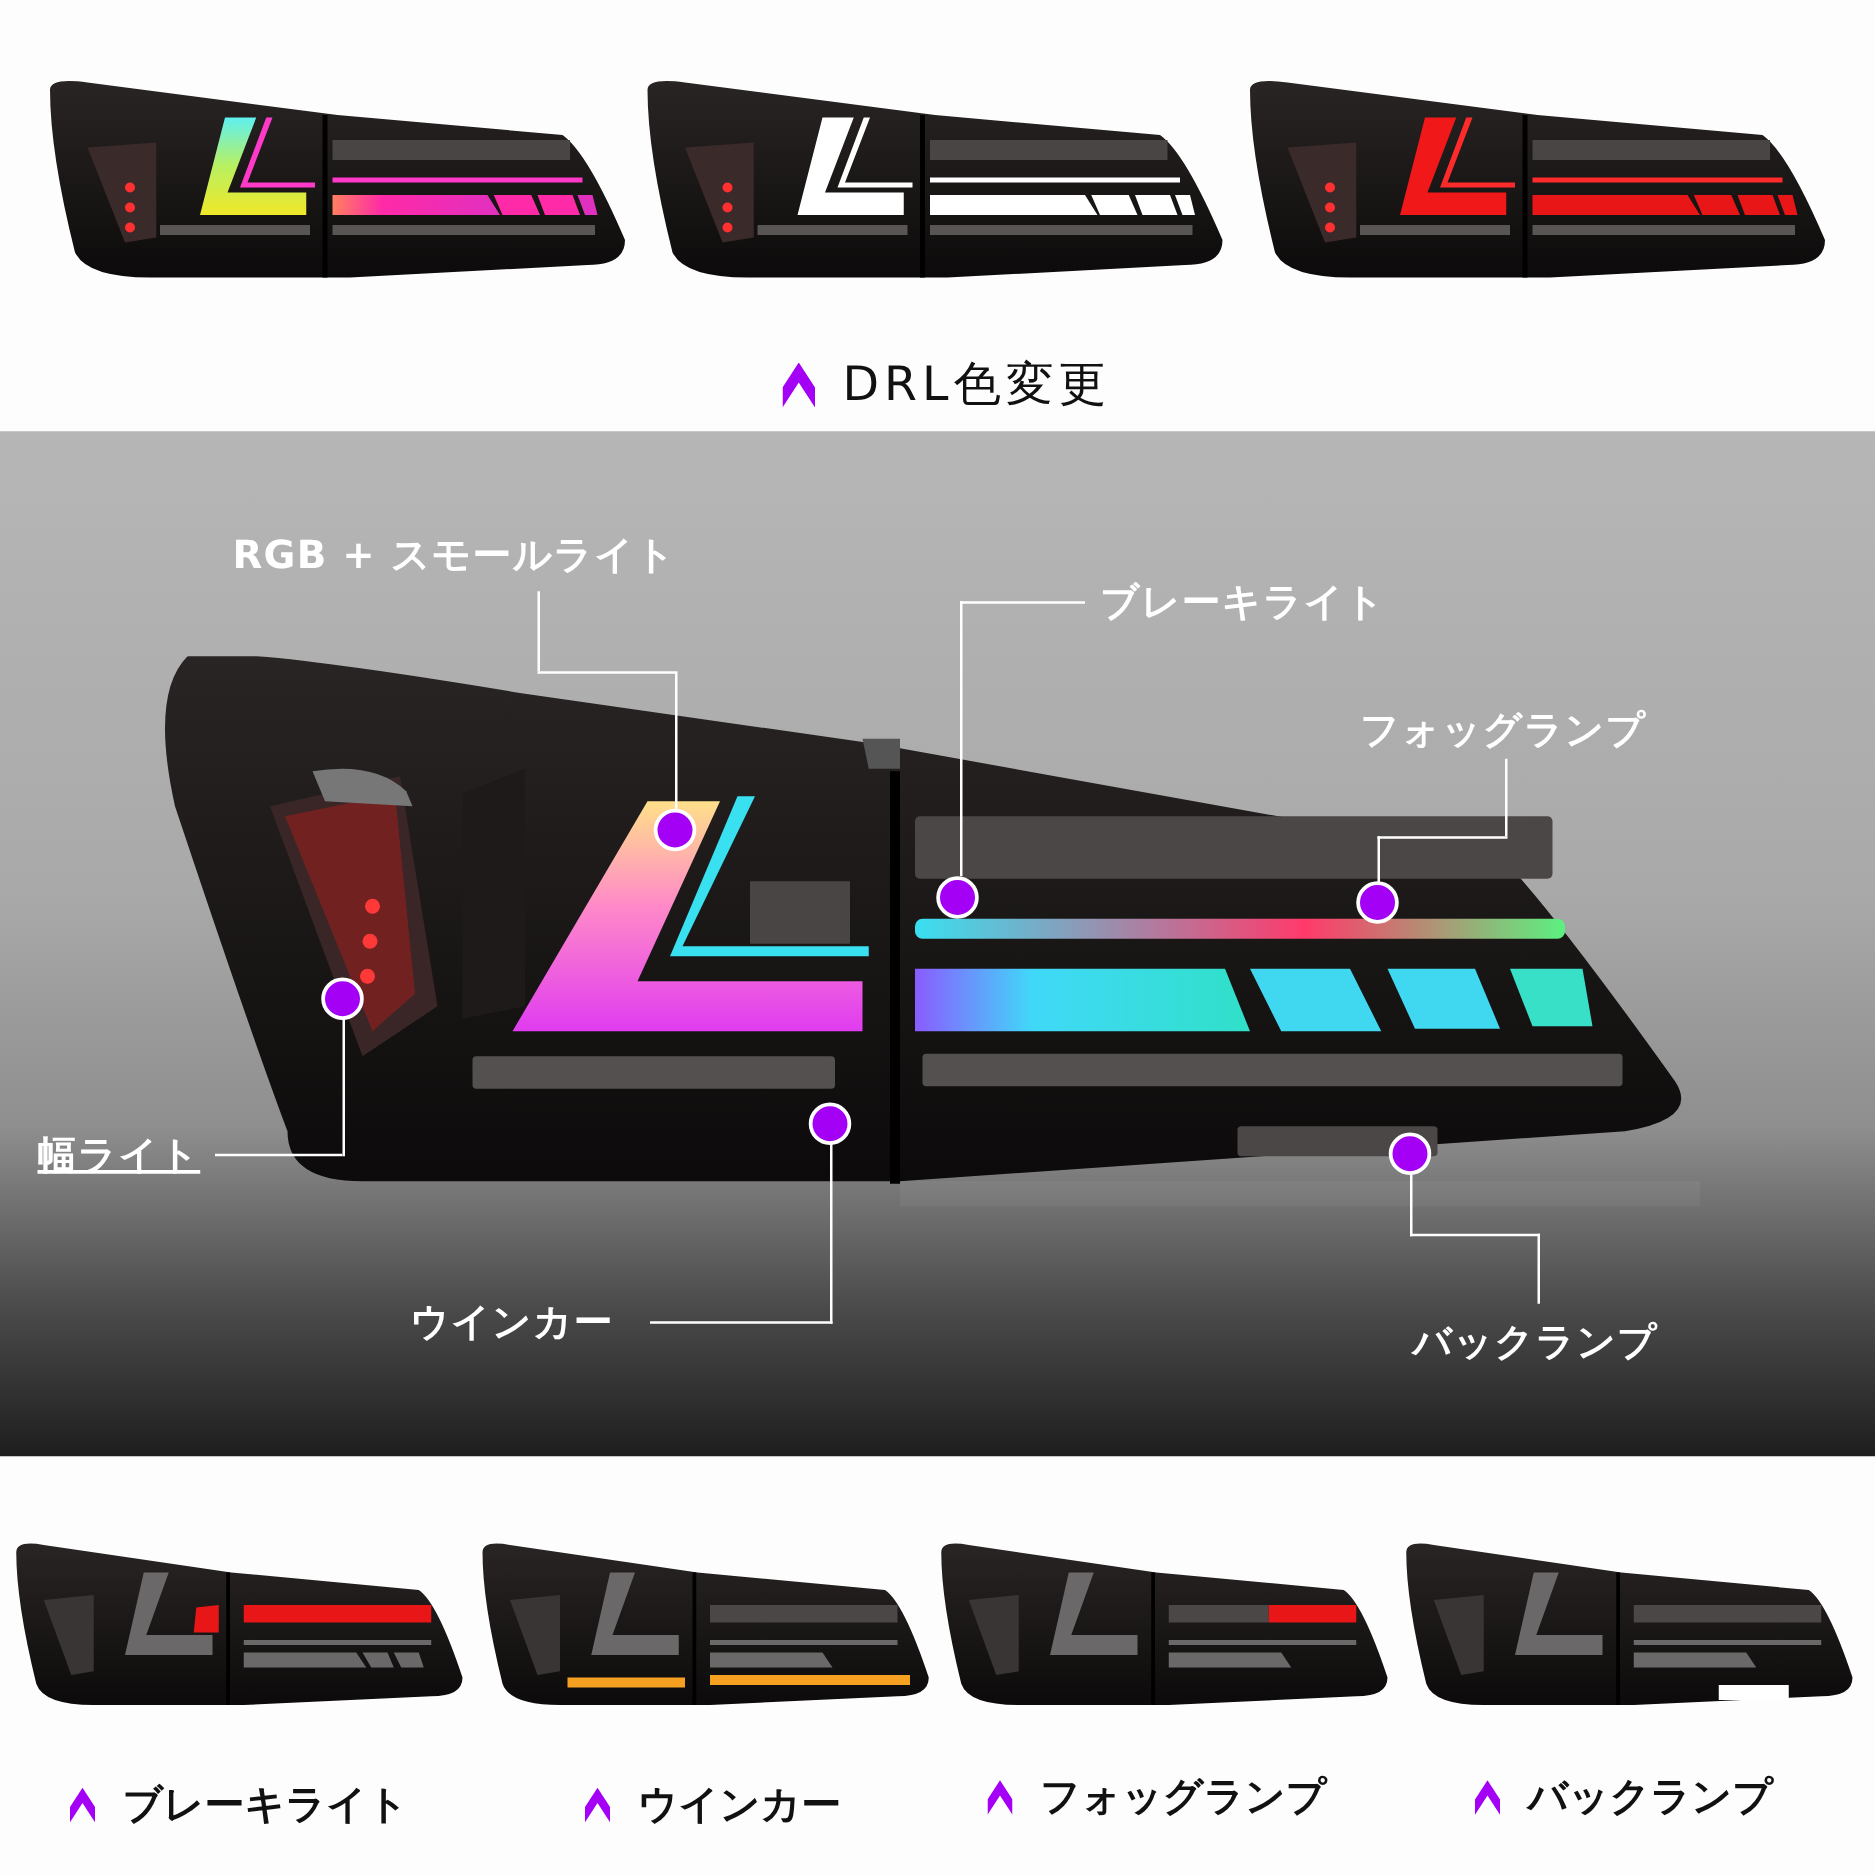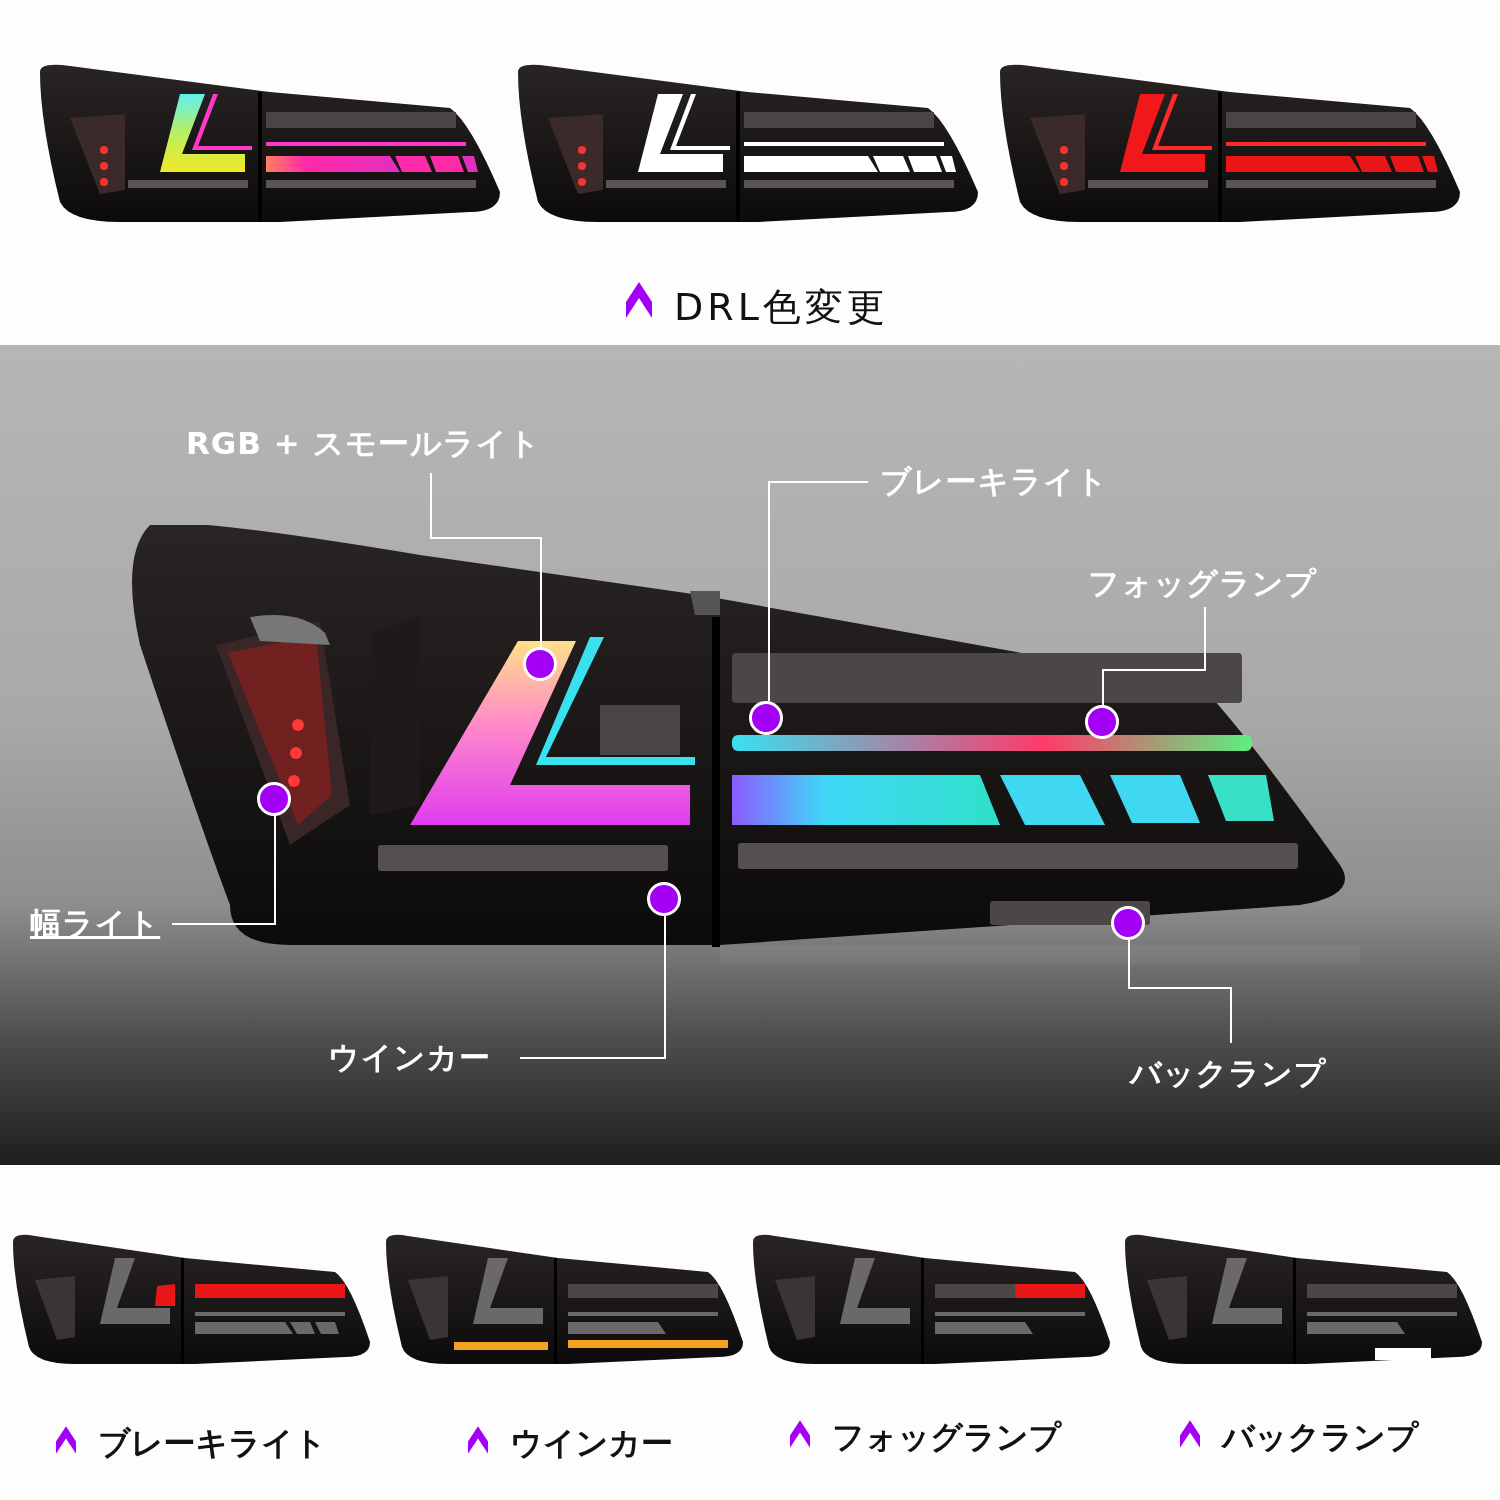--- a/index.html
+++ b/index.html
@@ -1,19 +1,19 @@
 <!DOCTYPE html>
 <html><head>
 <meta charset="utf-8">
 <style>
   html,body{margin:0;padding:0;}
   body{width:1500px;height:1500px;position:relative;overflow:hidden;background:#fdfdfd;font-family:"DejaVu Sans","Liberation Sans",sans-serif;}
   .abs{position:absolute;}
   .lamp{position:absolute;}
-  .caption{position:absolute;display:flex;align-items:flex-start;gap:22px;font-weight:bold;color:#111;}
+  .caption{position:absolute;display:flex;align-items:center;gap:22px;font-weight:bold;color:#111;}
   .chev{display:inline-block;}
   .panel{position:absolute;left:0;top:345px;width:1500px;height:820px;
     background:linear-gradient(to bottom,#b6b6b6 0%,#a9a9a9 45%,#8e8e8e 68%,#4c4c4c 85%,#1e1e1e 100%);padding-left:20px;}
   .label{position:absolute;color:#fff;font-weight:bold;font-size:31px;white-space:nowrap;letter-spacing:1px;}
   .line{position:absolute;background:#fff;}
   .dot{position:absolute;width:34px;height:34px;border-radius:50%;background:#a300f5;border:3px solid #fff;box-sizing:border-box;}
 </style>
 </head>
 <body>
 

